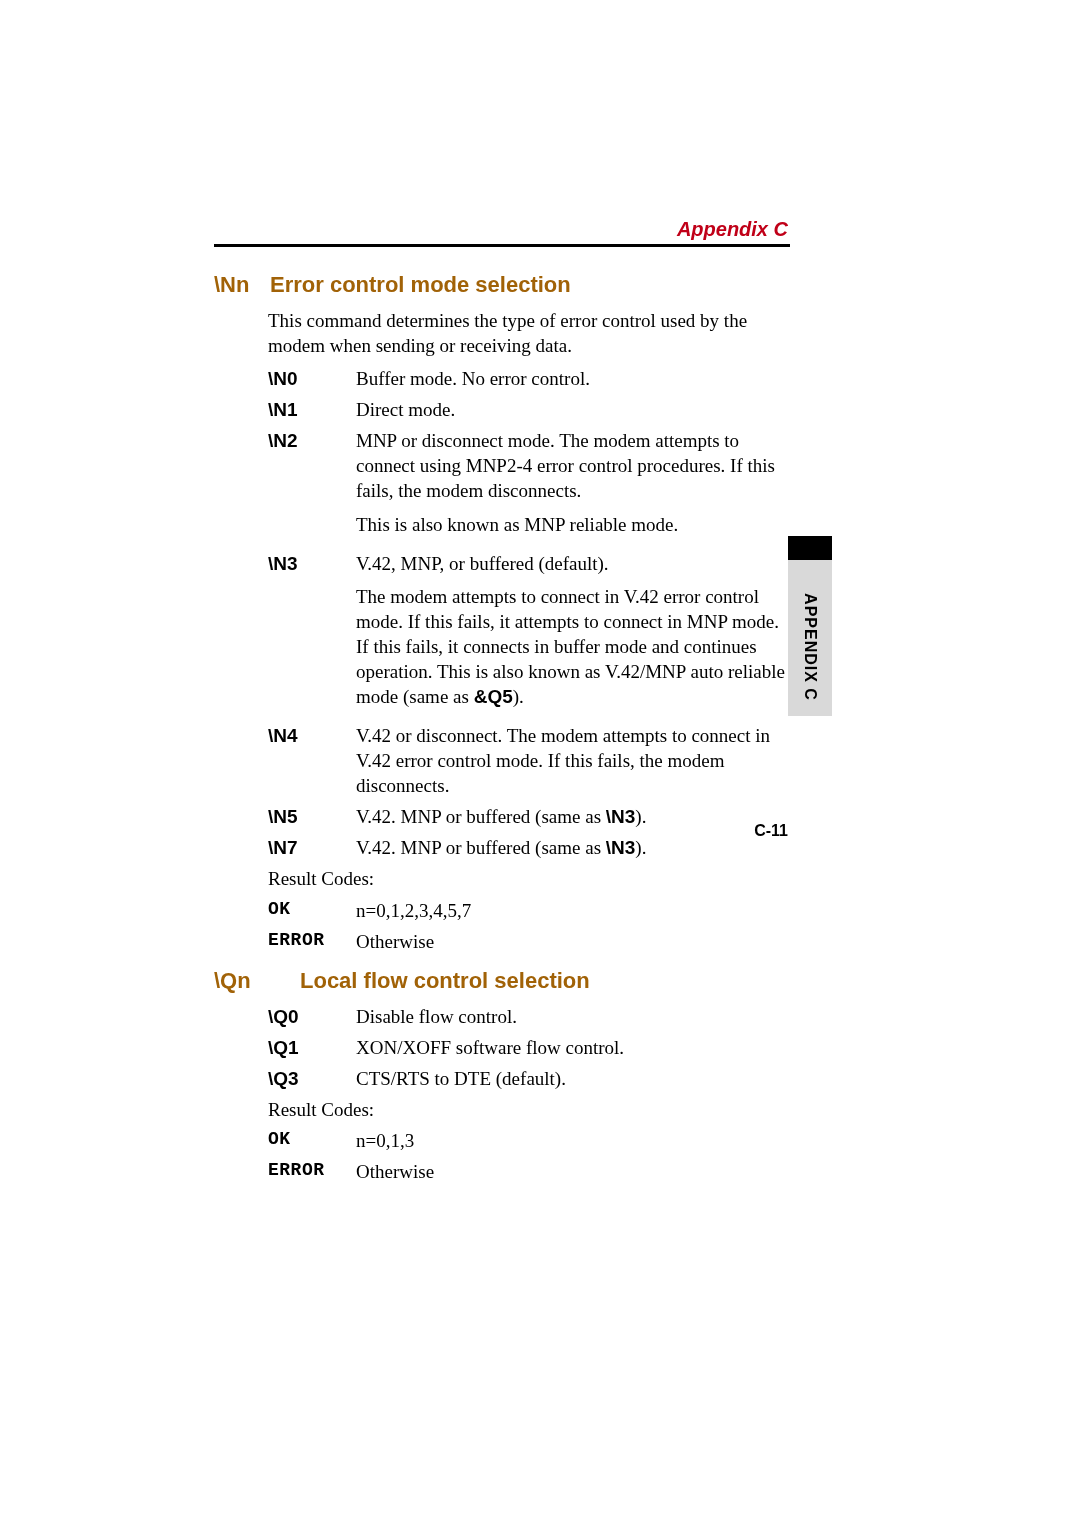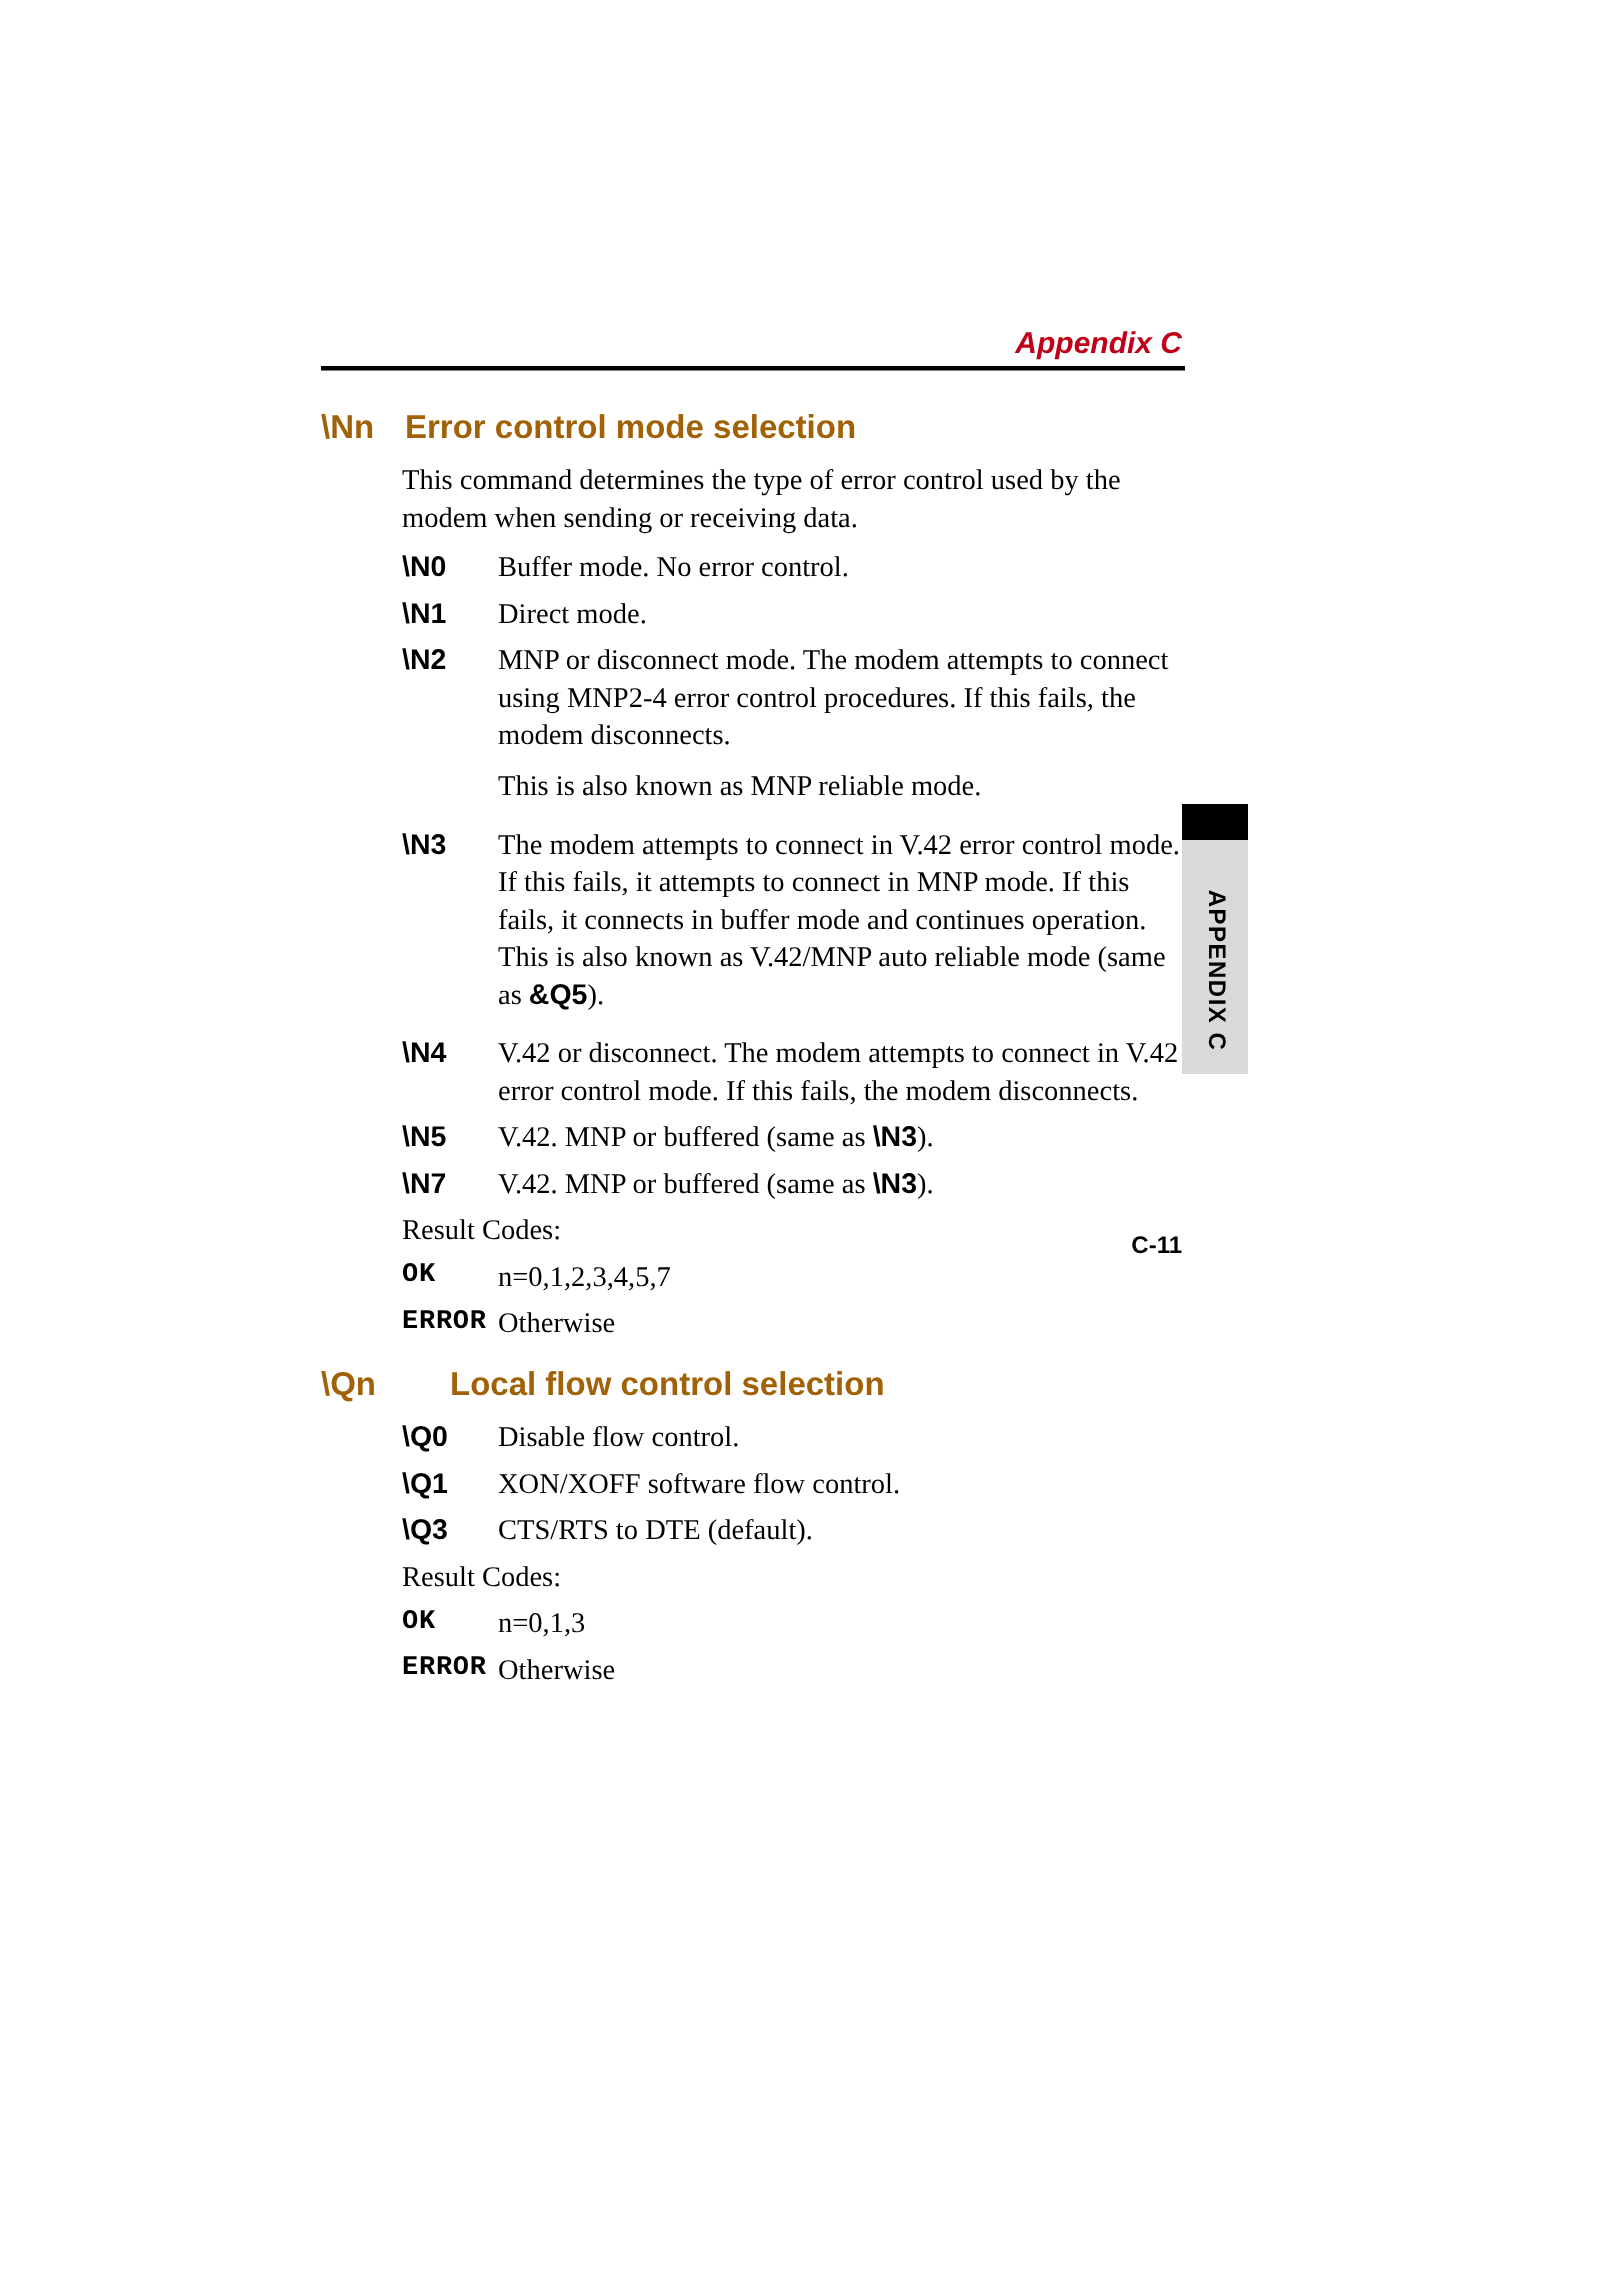--- a/index.html
+++ b/index.html
@@ -56,20 +56,21 @@
       font-size: 19px;
       line-height: 1.32;
       margin-bottom: 8px;
     }
     .row {
       display: flex;
       margin-left: 54px;
       font-size: 19px;
       line-height: 1.32;
       margin-bottom: 6px;
+      gap: 24px;
     }
     .row .label {
       font-family: Arial, Helvetica, sans-serif;
       font-weight: bold;
       min-width: 64px;
     }
     .row .label-mono {
       font-family: "Courier New", Courier, monospace;
       font-weight: bold;
       font-size: 18px;
@@ -165,20 +166,21 @@
       <span class="label">\N2</span>
       <div class="desc">
         <p>MNP or disconnect mode. The modem attempts to connect using MNP2-4 error control procedures. If this fails, the modem disconnects.</p>
         <p>This is also known as MNP reliable mode.</p>
       </div>
     </div>
 
     <div class="row">
       <span class="label">\N3</span>
       <div class="desc">
+        <p>V.42, MNP, or buffered (default).</p>
         <p>
           <span>The modem attempts to connect in V.42 error control mode. If this fails, it attempts to connect in MNP mode. If this fails, it connects in buffer mode and continues operation. This is also known as V.42/MNP auto reliable mode (same as </span><span class="mono-inline">&amp;Q5</span><span>).</span>
         </p>
       </div>
     </div>
 
     <div class="row">
       <span class="label">\N4</span>
       <div class="desc">V.42 or disconnect. The modem attempts to connect in V.42 error control mode. If this fails, the modem disconnects.</div>
     </div>

